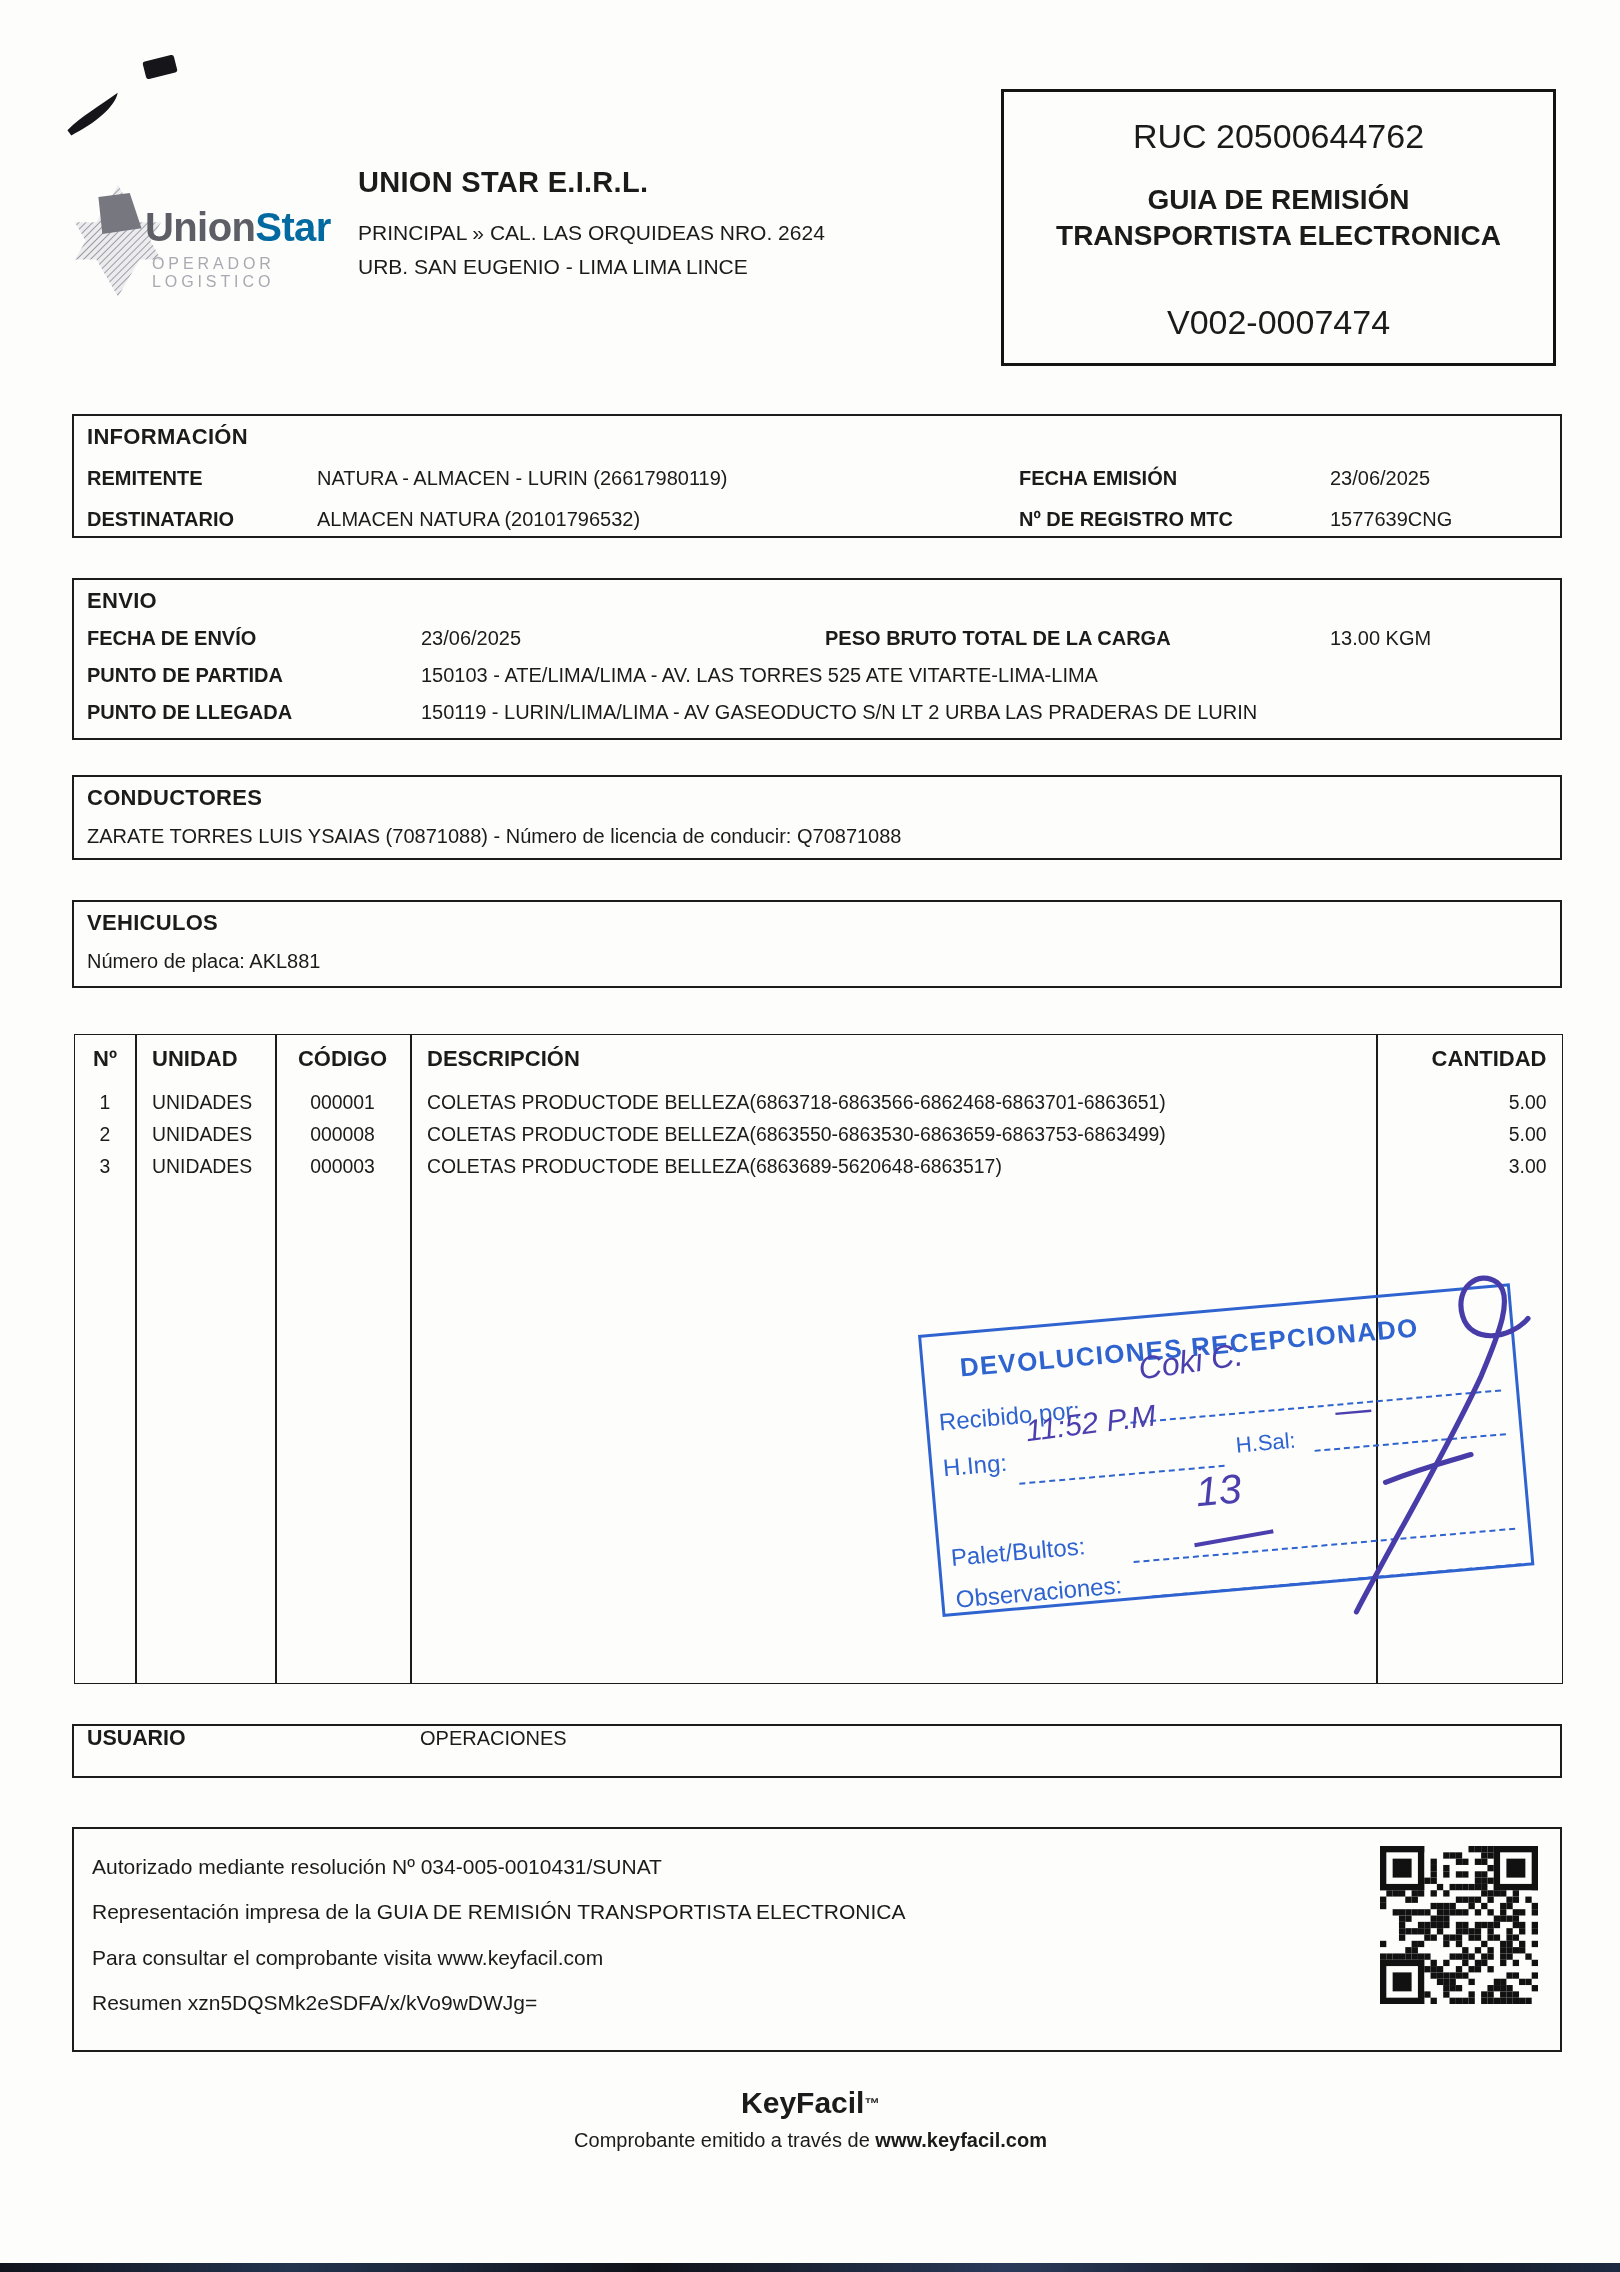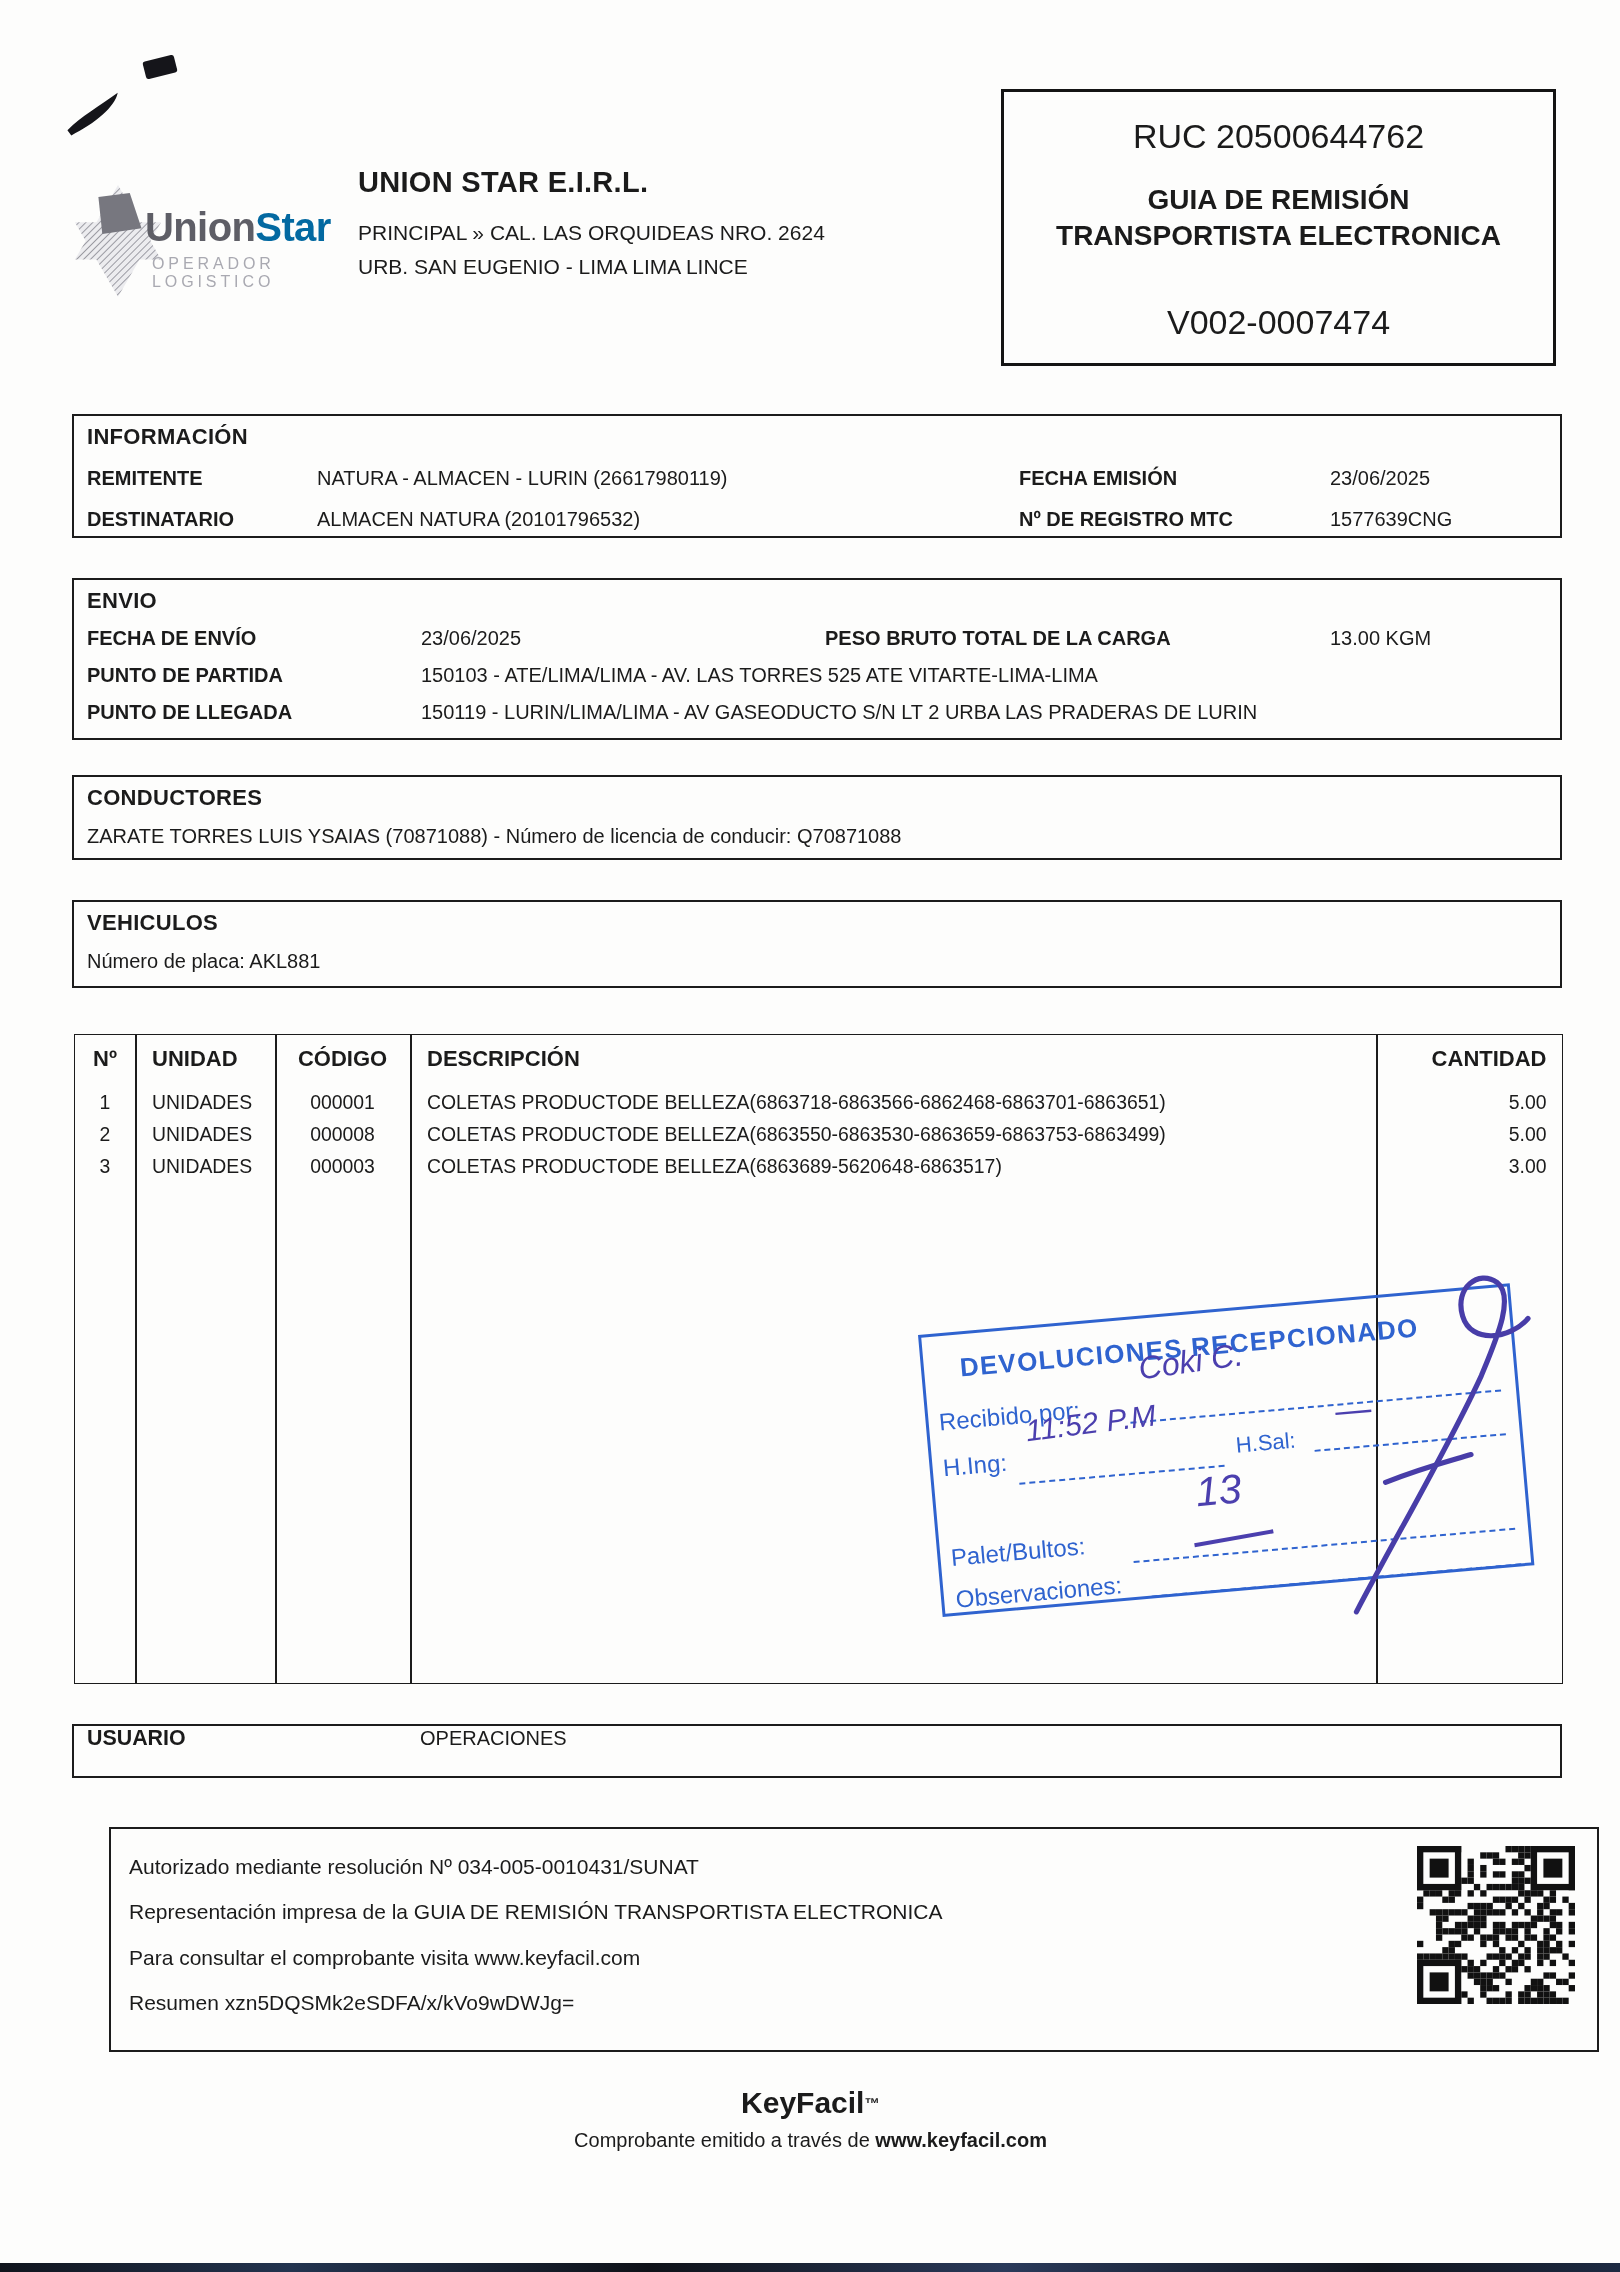--- a/index.html
+++ b/index.html
@@ -92,21 +92,21 @@
   .h-hing{left:96px;top:83px;font-size:30px;transform:rotate(-2deg);}
   .h-hsal{left:406px;top:88px;font-size:36px;font-style:normal;}
   .h-palet{left:260px;top:155px;font-size:41px;}
   .h-palet-dash{left:254px;top:225px;width:80px;height:0;border-top:4.5px solid #4b3fae;transform:rotate(-5deg);}
   .signature{position:absolute;left:1256px;top:1259px;pointer-events:none;}
 
   
   .sec-usuario{top:1724px;height:54px;}
   .sec-usuario .kv{}
   .usr-l{width:333px;flex:none;font-size:21.4px;}
-  .sec-footer{top:1827px;height:225px;margin-left:37px;}
+  .sec-footer{top:1827px;height:225px;}
   .f-line{position:absolute;left:18px;font-size:21px;}
   .f1{top:26px;}.f2{top:71px;}.f3{top:117px;}.f4{top:162px;}
   .qr{position:absolute;right:22px;top:17px;width:158px;height:158px;}
 
   .brand-footer{position:absolute;left:0;top:2086px;width:100%;text-align:center;}
   .brand-name{font-size:30px;font-weight:bold;}
   .brand-tm{font-size:15.5px;vertical-align:super;font-weight:bold;}
   .brand-tagline{margin-top:9px;font-size:20px;}
   .brand-url{font-weight:bold;}
 </style>

